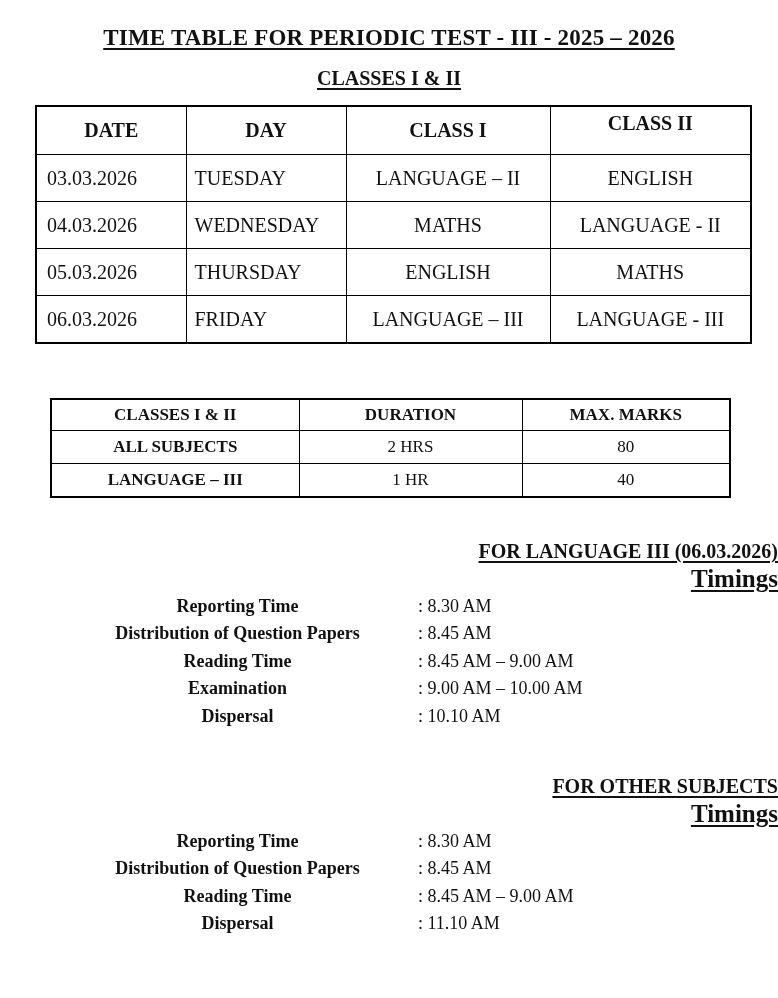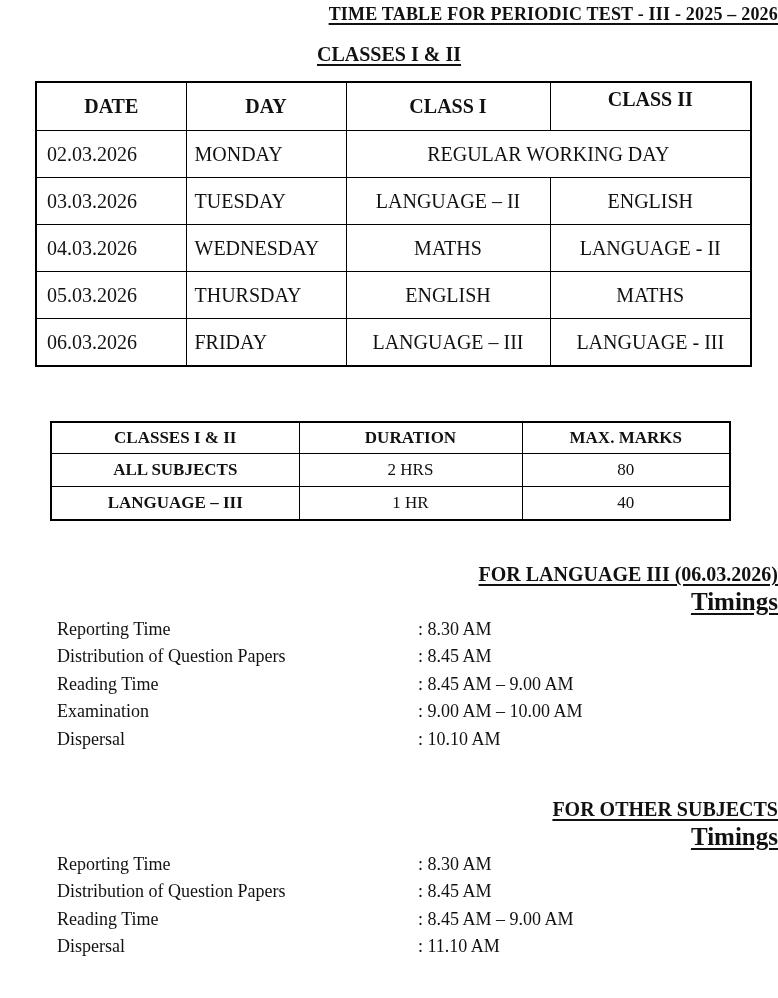--- a/index.html
+++ b/index.html
@@ -3,21 +3,21 @@
 <meta charset="utf-8">
 <style>
   html,body{margin:0;padding:0;background:#ffffff;}
   .page{
     width:778px;height:998px;background:#ffffff;color:#111111;
     font-family:"Liberation Serif","DejaVu Serif",serif;
     overflow:hidden;position:relative;
   }
   .u{text-decoration:underline;text-decoration-thickness:2px;text-underline-offset:3px;text-align:right;}
   .title{
-    padding-top:0;font-weight:bold;font-size:18px;line-height:28px;
+    padding-top:24px;text-align:center;font-weight:bold;font-size:23px;line-height:28px;
     letter-spacing:0.2px;
   }
   .subtitle{
     margin-top:13px;text-align:center;font-weight:bold;font-size:20px;line-height:26px;
   }
   table{border-collapse:collapse;table-layout:fixed;}
   th,td{border:1.5px solid #000;overflow:hidden;}
   table.schedule{margin:14px 0 0 35px;width:715px;border:2px solid #000;font-size:20px;}
   table.schedule th{font-weight:bold;height:41px;text-align:center;vertical-align:middle;}
   table.schedule th.top{vertical-align:top;padding-top:5px;}
@@ -29,21 +29,21 @@
   table.marks th{font-weight:bold;height:28px;text-align:center;vertical-align:middle;}
   table.marks td{height:30px;text-align:center;vertical-align:middle;}
   td.cell-subject{font-weight:bold;}
   .section{padding-left:43px;}
   .sec1{margin-top:40px;}
   .sec2{margin-top:43px;}
   .section-heading{font-weight:bold;font-size:20px;line-height:26px;}
   .section-body{padding-left:14px;}
   .section-subheading{font-weight:bold;font-size:25px;line-height:29px;}
   .timing-row{line-height:27.4px;font-size:18px;white-space:nowrap;}
-  .timing-label{display:inline-block;width:361px;font-weight:normal;vertical-align:top;}
+  .timing-label{display:inline-block;width:361px;font-weight:bold;vertical-align:top;text-align:center;}
   .timing-value{font-weight:normal;}
 </style>
 </head>
 <body>
 
 <div class="page">
 
   <div class="title u">TIME TABLE FOR PERIODIC TEST - III - 2025 – 2026</div>
   <div class="subtitle u">CLASSES I &amp; II</div>
 
@@ -53,25 +53,20 @@
         <col style="width:160px">
         <col style="width:204px">
         <col style="width:201px">
     </colgroup>
     <tbody>
         <tr>
       <th>DATE</th>
       <th>DAY</th>
       <th>CLASS I</th>
       <th class="top">CLASS II</th>
-    </tr>
-    <tr>
-      <td class="cell-date">02.03.2026</td>
-      <td class="cell-day">MONDAY</td>
-      <td class="cell-merged" colspan="2">REGULAR WORKING DAY</td>
     </tr>
     <tr>
       <td class="cell-date">03.03.2026</td>
       <td class="cell-day">TUESDAY</td>
       <td class="cell-class">LANGUAGE – II</td>
       <td class="cell-class">ENGLISH</td>
     </tr>
     <tr>
       <td class="cell-date">04.03.2026</td>
       <td class="cell-day">WEDNESDAY</td>

